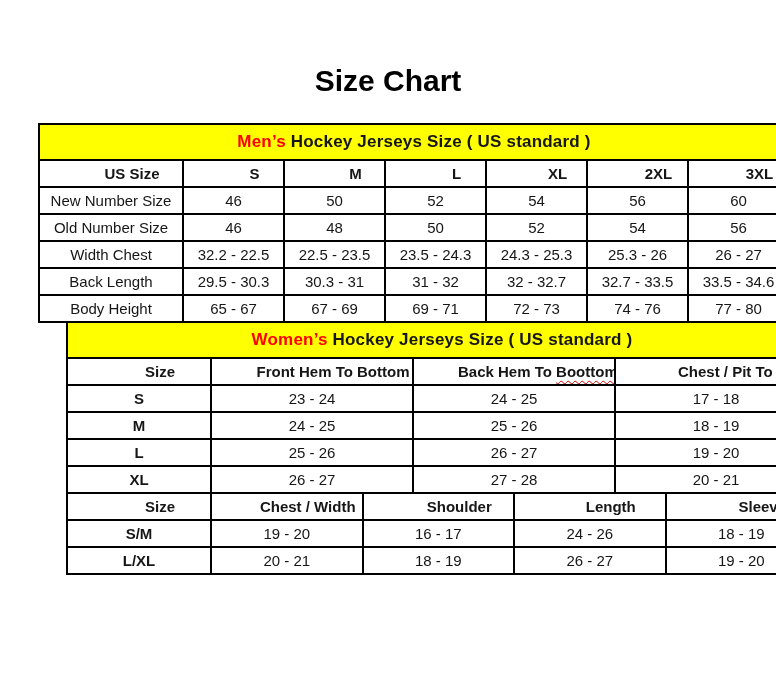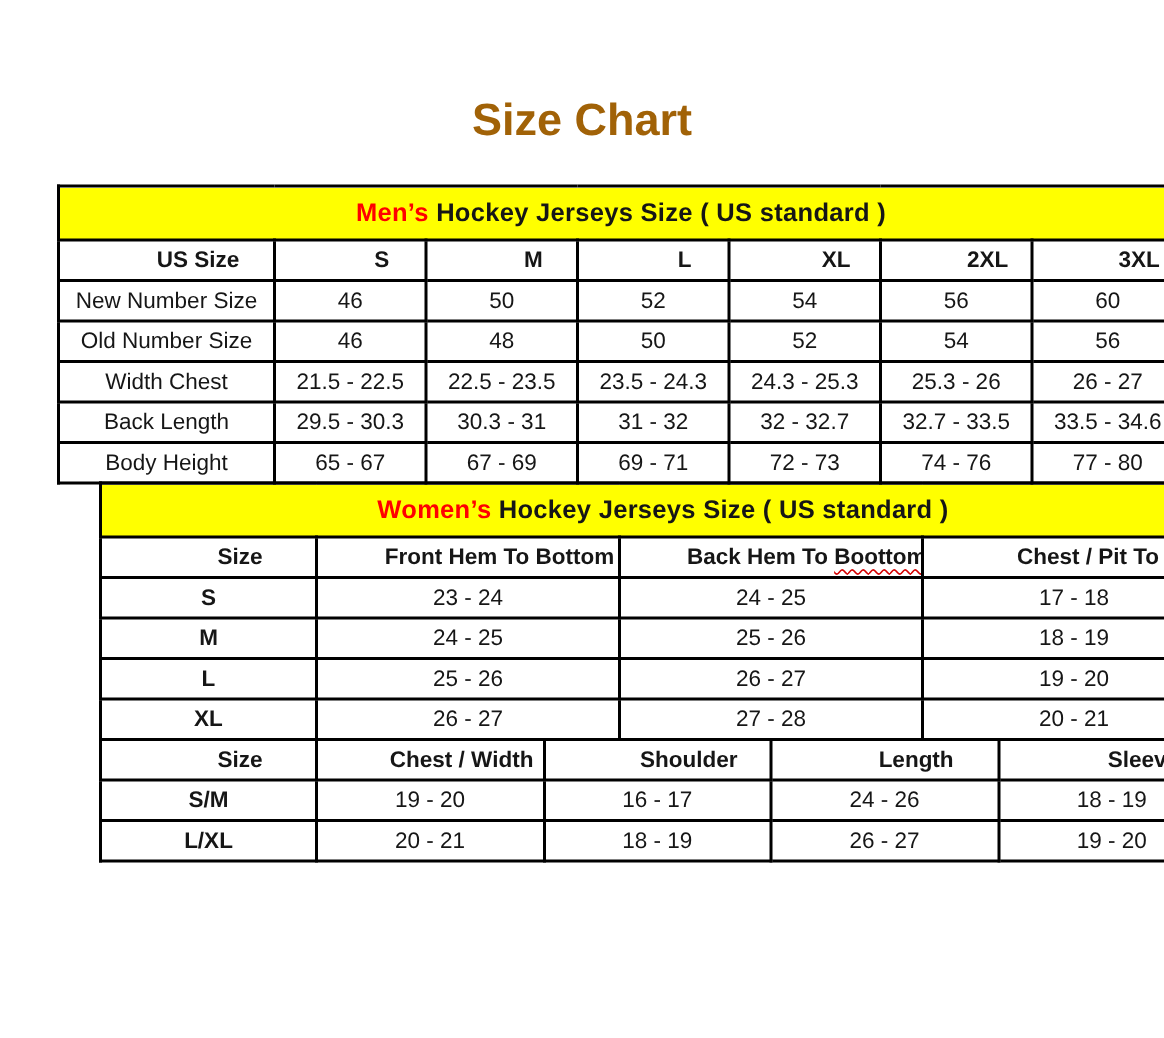--- a/index.html
+++ b/index.html
@@ -13,21 +13,21 @@
     overflow: hidden;
     font-family: "Liberation Sans", sans-serif;
     -webkit-font-smoothing: antialiased;
   }
   .page-title {
     margin: 64px 0 0 0;
     text-align: center;
     font-size: 30px;
     line-height: 34px;
     font-weight: bold;
-    color: #a16207;
+    color: #000000;
   }
   .tables-wrap {
     width: 752px;
     margin: 25px 0 0 38px;
   }
   table.size-table {
     border-collapse: collapse;
     width: 100%;
     table-layout: fixed;
   }
@@ -118,21 +118,21 @@
           <td class="cell rowlabel">Old Number Size</td>
           <td class="cell">46</td>
           <td class="cell">48</td>
           <td class="cell">50</td>
           <td class="cell">52</td>
           <td class="cell">54</td>
           <td class="cell">56</td>
         </tr>
         <tr>
           <td class="cell rowlabel">Width Chest</td>
-          <td class="cell">21.5 - 22.5</td>
+          <td class="cell">32.2 - 22.5</td>
           <td class="cell">22.5 - 23.5</td>
           <td class="cell">23.5 - 24.3</td>
           <td class="cell">24.3 - 25.3</td>
           <td class="cell">25.3 - 26</td>
           <td class="cell">26 - 27</td>
         </tr>
         <tr>
           <td class="cell rowlabel">Back Length</td>
           <td class="cell">29.5 - 30.3</td>
           <td class="cell">30.3 - 31</td>

